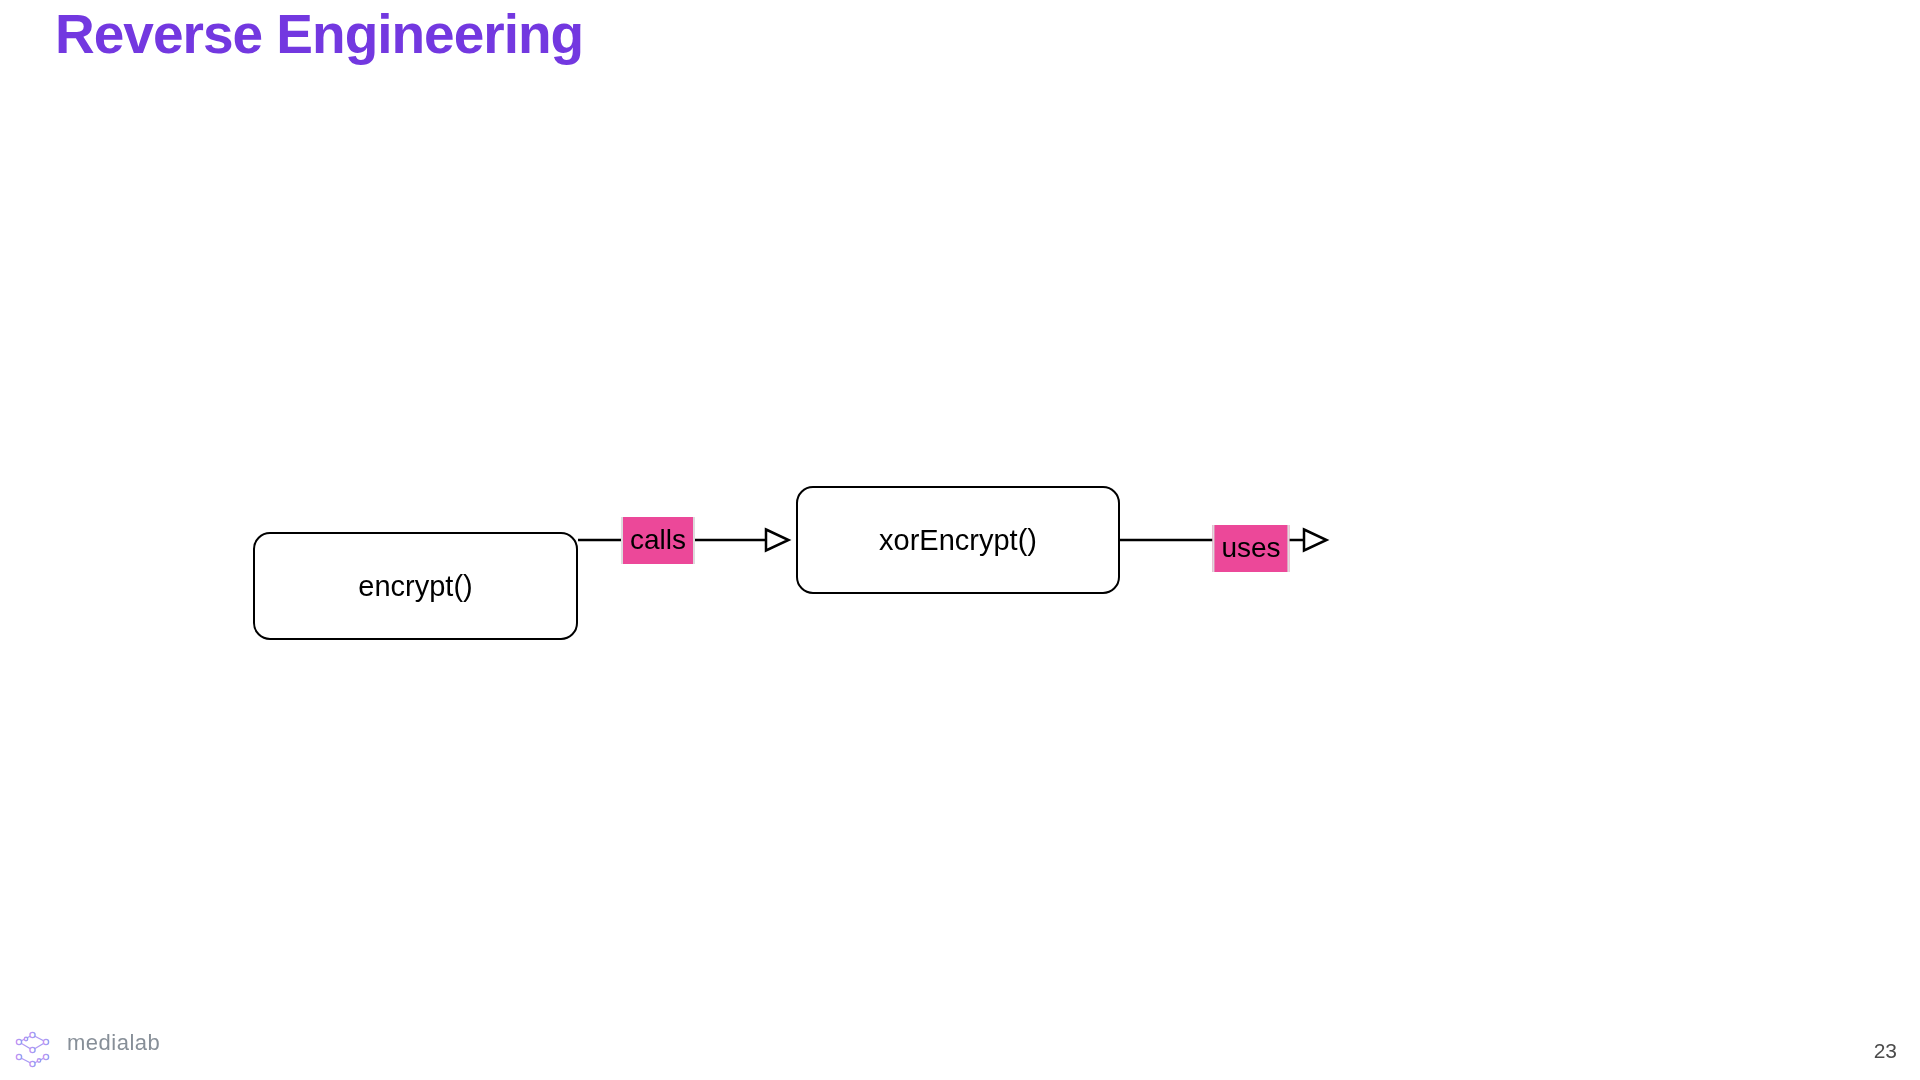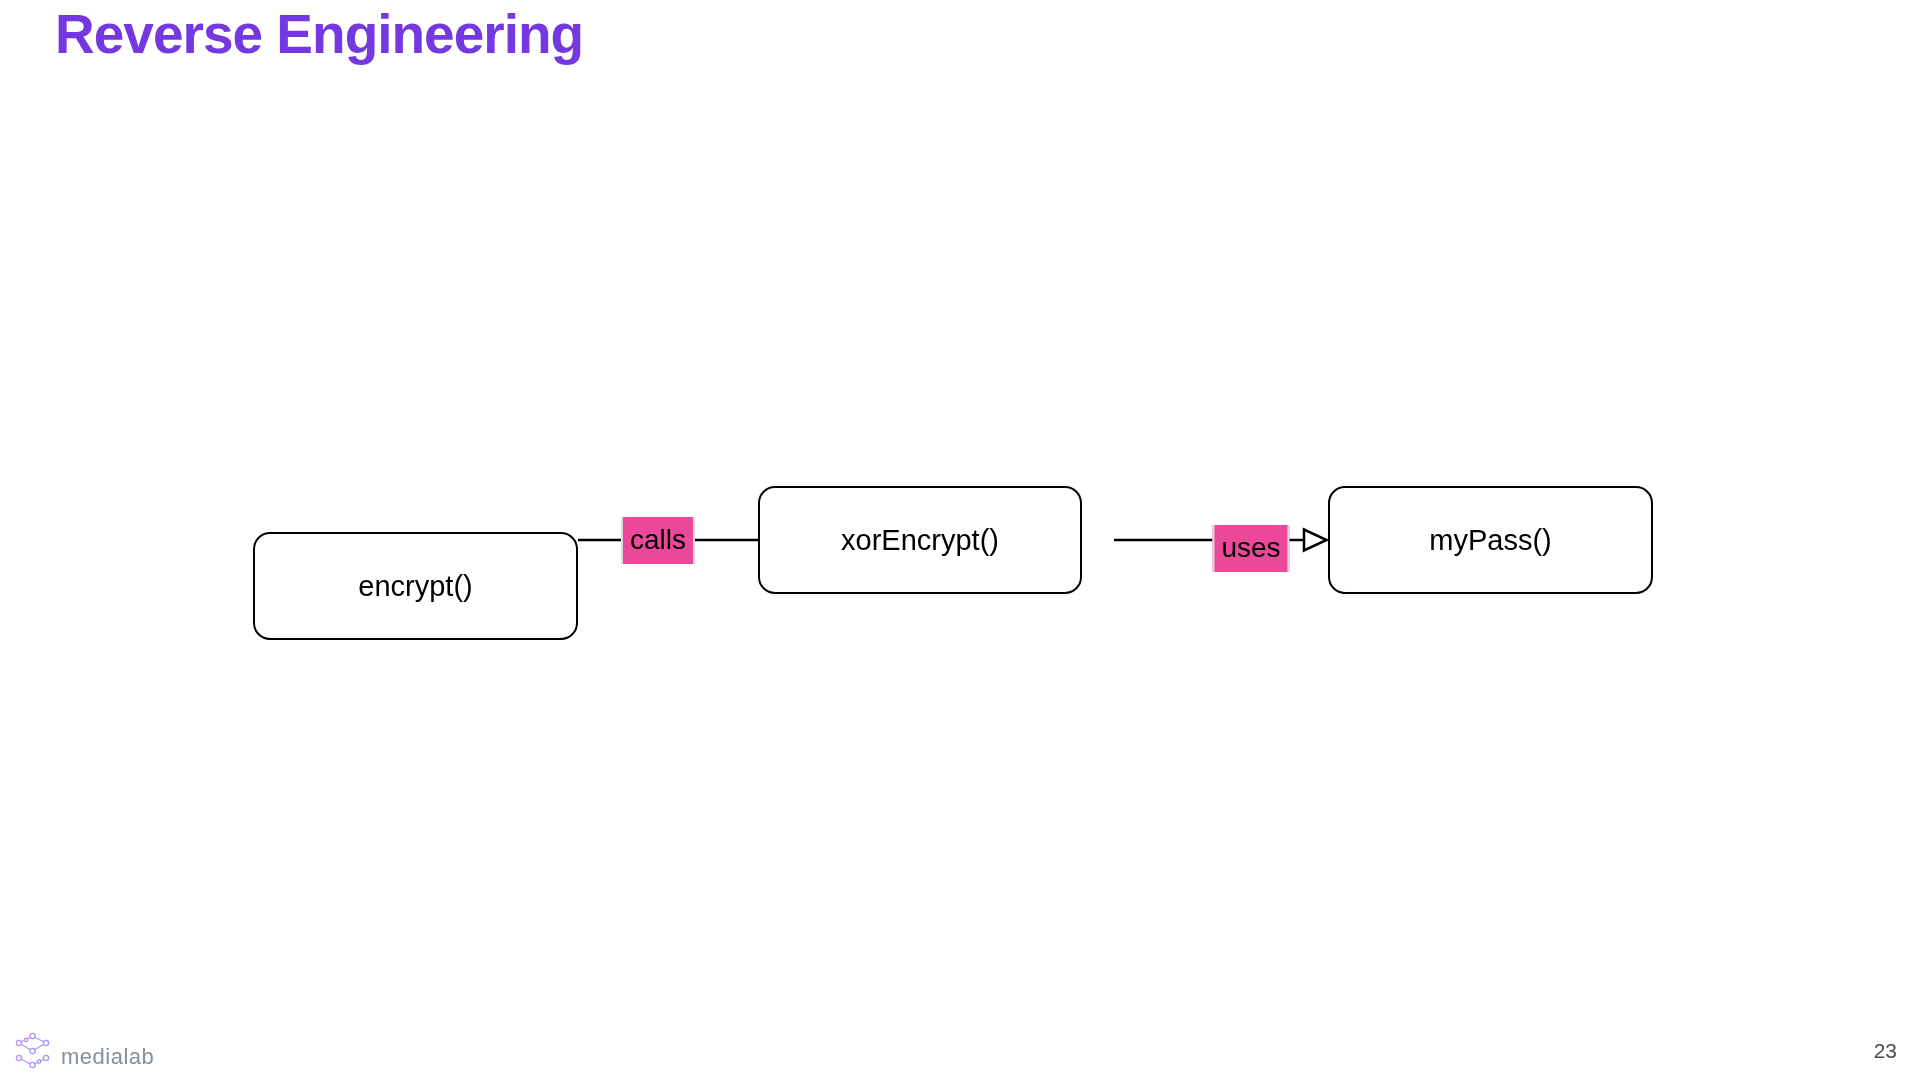--- a/index.html
+++ b/index.html
@@ -38,21 +38,21 @@
     display: flex;
     align-items: center;
     justify-content: center;
   }
   .node span {
     font-size: 29px;
     color: #000000;
     white-space: nowrap;
   }
   .node-1 { left: 253px; width: 325px; margin-top: 46px; }
-  .node-2 { left: 758px; width: 324px; }
+  .node-2 { left: 796px; width: 324px; }
   .node-3 { left: 1328px; width: 325px; }
 
   .edge-label {
     position: absolute;
     top: 517px;
     height: 47px;
     line-height: 45px;
     transform: translateX(-50%);
     background: #ec4899;
     border-left: 2px solid #dcdcdc;
@@ -65,22 +65,22 @@
   }
   .edge-label-1 { left: 658px; }
   .edge-label-2 { left: 1251px; margin-top: 8px; }
 
   .footer-brand {
     position: absolute;
     left: 14px;
     top: 1030px;
     height: 40px;
     display: flex;
-    align-items: flex-end;
-    gap: 10px;
+    align-items: flex-start;
+    gap: 16px;
   }
   .footer-brand .brand-text {
     font-size: 22px;
     color: #878f98;
     letter-spacing: 0.5px;
   }
 
   .page-number {
     position: absolute;
     right: 23px;
@@ -110,23 +110,20 @@
         <line x1="1114" y1="540" x2="1304" y2="540" stroke="#000000" stroke-width="2.5"></line>
         <path d="M 1304 529.5 L 1326.5 540 L 1304 550.5 Z" fill="#ffffff" stroke="#000000" stroke-width="2.5" stroke-linejoin="miter"></path>
       </g>
     </svg>
 
     <div class="node node-1">
       <span>encrypt()</span>
     </div>
     <div class="node node-2">
       <span>xorEncrypt()</span>
-    </div>
-    <div class="node node-3">
-      <span>myPass()</span>
     </div>
 
     <div class="edge-label edge-label-1">calls</div>
     <div class="edge-label edge-label-2">uses</div>
 
   </div>
 
   <div class="footer-brand">
     <svg width="37" height="39" viewBox="0 0 37 39">
       <defs>

